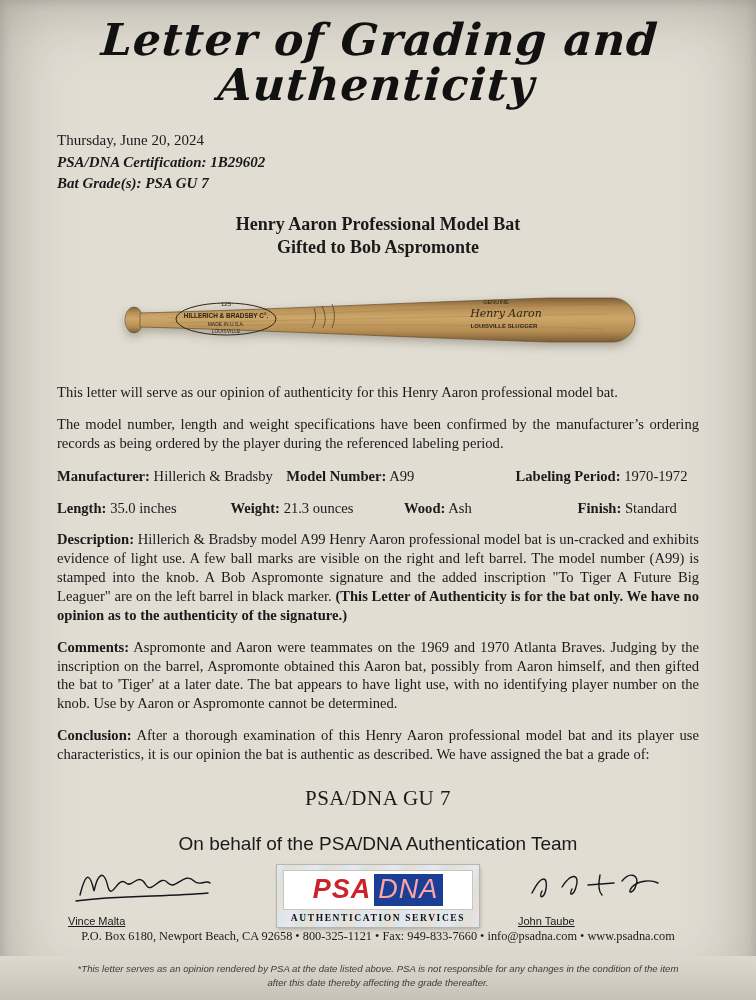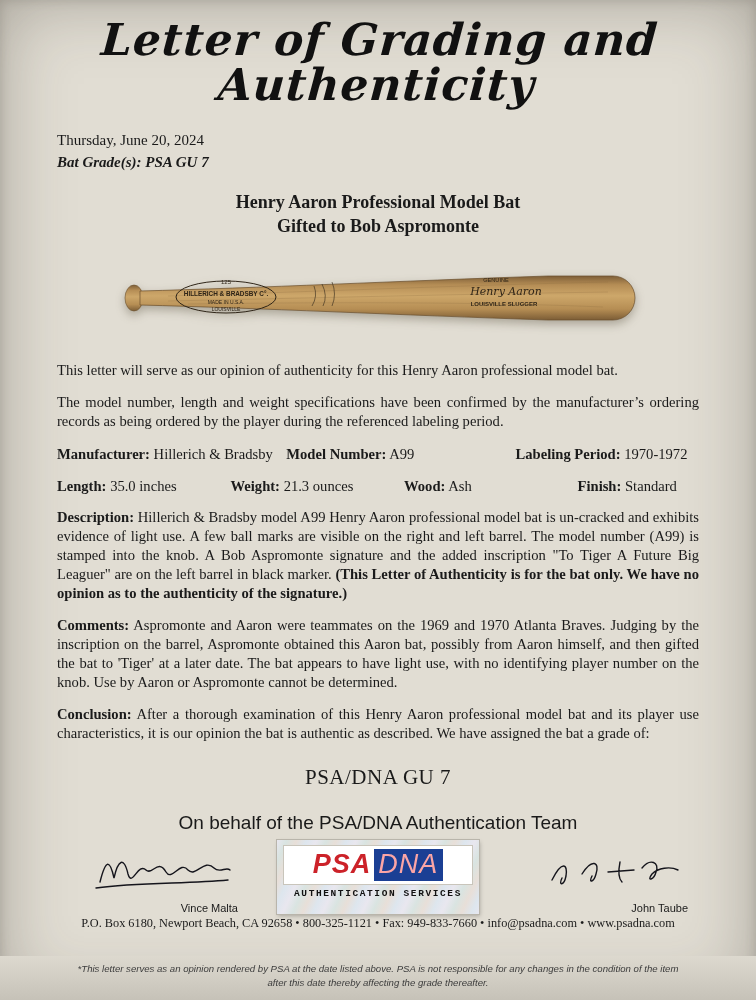--- a/index.html
+++ b/index.html
@@ -21,41 +21,41 @@
   .item-heading{text-align:center;font-weight:bold;font-size:18px;line-height:1.3;margin-top:18px;}
   .bat-wrap{margin:14px auto 4px;width:540px;text-align:center;}
   .para{font-size:14.6px;line-height:1.3;text-align:justify;margin:13px 0 0;}
   .para b{font-weight:bold;}
   .spec-row{display:flex;font-size:14.6px;margin-top:15px;}
   .spec-row .spec{flex:1;}
   .spec .lbl{font-weight:bold;}
   .grade-line{text-align:center;font-weight:normal;font-size:21px;margin-top:22px;letter-spacing:.5px;}
   .behalf{text-align:center;font-family:"Liberation Sans", sans-serif;font-size:19px;margin-top:22px;}
   .sig-row{display:flex;align-items:flex-end;justify-content:space-between;width:620px;margin:6px auto 0;}
-  .sig-block{text-align:right;width:170px;}
+  .sig-block{text-align:left;width:170px;text-decoration:underline;}
   .sig-block .sig-name{font-family:"Liberation Sans", sans-serif;font-size:11px;margin-top:2px;}
   .logo-box{
-    width:190px;padding:5px 6px 15px;text-align:center;
+    width:190px;padding:5px 6px 4px;text-align:center;
     background:repeating-linear-gradient(115deg,#e9e7ef 0px,#d9e4e1 9px,#e8dfd8 18px,#dde6ee 27px,#e9e7ef 36px);
     box-shadow:0 0 0 1px #b9b5ab, 1px 2px 4px rgba(0,0,0,.25);
   }
   .logo-mark{
     background:#fff;display:flex;align-items:stretch;justify-content:center;
     padding:3px 6px;border:1px solid #c9c5bb;
   }
   .logo-psa{
     font-family:"Liberation Sans", sans-serif;font-weight:bold;font-style:italic;
     font-size:27px;color:#cc2229;letter-spacing:1px;line-height:1;padding:2px 3px 0 0;
   }
   .logo-dna{
     font-family:"Liberation Sans", sans-serif;font-weight:normal;font-style:italic;
     font-size:27px;color:#fca5a5;background:#1b3f94;line-height:1;padding:2px 5px 3px 4px;letter-spacing:1px;
   }
   .logo-sub{
-    font-family:Liberation Mono, monospace;font-size:9.5px;font-weight:bold;
+    font-family:Liberation Serif, serif;font-size:9.5px;font-weight:bold;
     letter-spacing:1.6px;margin-top:3px;color:#111;
   }
   .footer-address{text-align:center;font-size:12.3px;margin-top:2px;}
   .disclaimer{
     margin-top:10px;padding:6px 30px 10px;text-align:center;
     font-family:"Liberation Sans", sans-serif;font-style:italic;font-size:9.6px;color:#3c3c3c;
     background:linear-gradient(#ddd9cf,#c6c2b8);line-height:1.45;
   }
   .batshadow{filter:drop-shadow(0 4px 5px rgba(70,60,40,.35));}
 </style>
@@ -65,20 +65,24 @@
 <div class="page">
   <div class="content">
 
     <div class="title">
       <div>Letter of Grading and</div>
       <div>Authenticity</div>
     </div>
 
     <div class="meta">
       <div>Thursday, June 20, 2024</div>
+      <div>
+        <span class="bold-ital">PSA/DNA Certification:</span>
+        <span class="bold-ital">1B29602</span>
+      </div>
       <div>
         <span class="bold-ital">Bat Grade(s):</span>
         <span class="bold-ital">PSA GU 7</span>
       </div>
     </div>
 
     <div class="item-heading">
       <div>Henry Aaron Professional Model Bat</div>
       <div>Gifted to Bob Aspromonte</div>
     </div>

